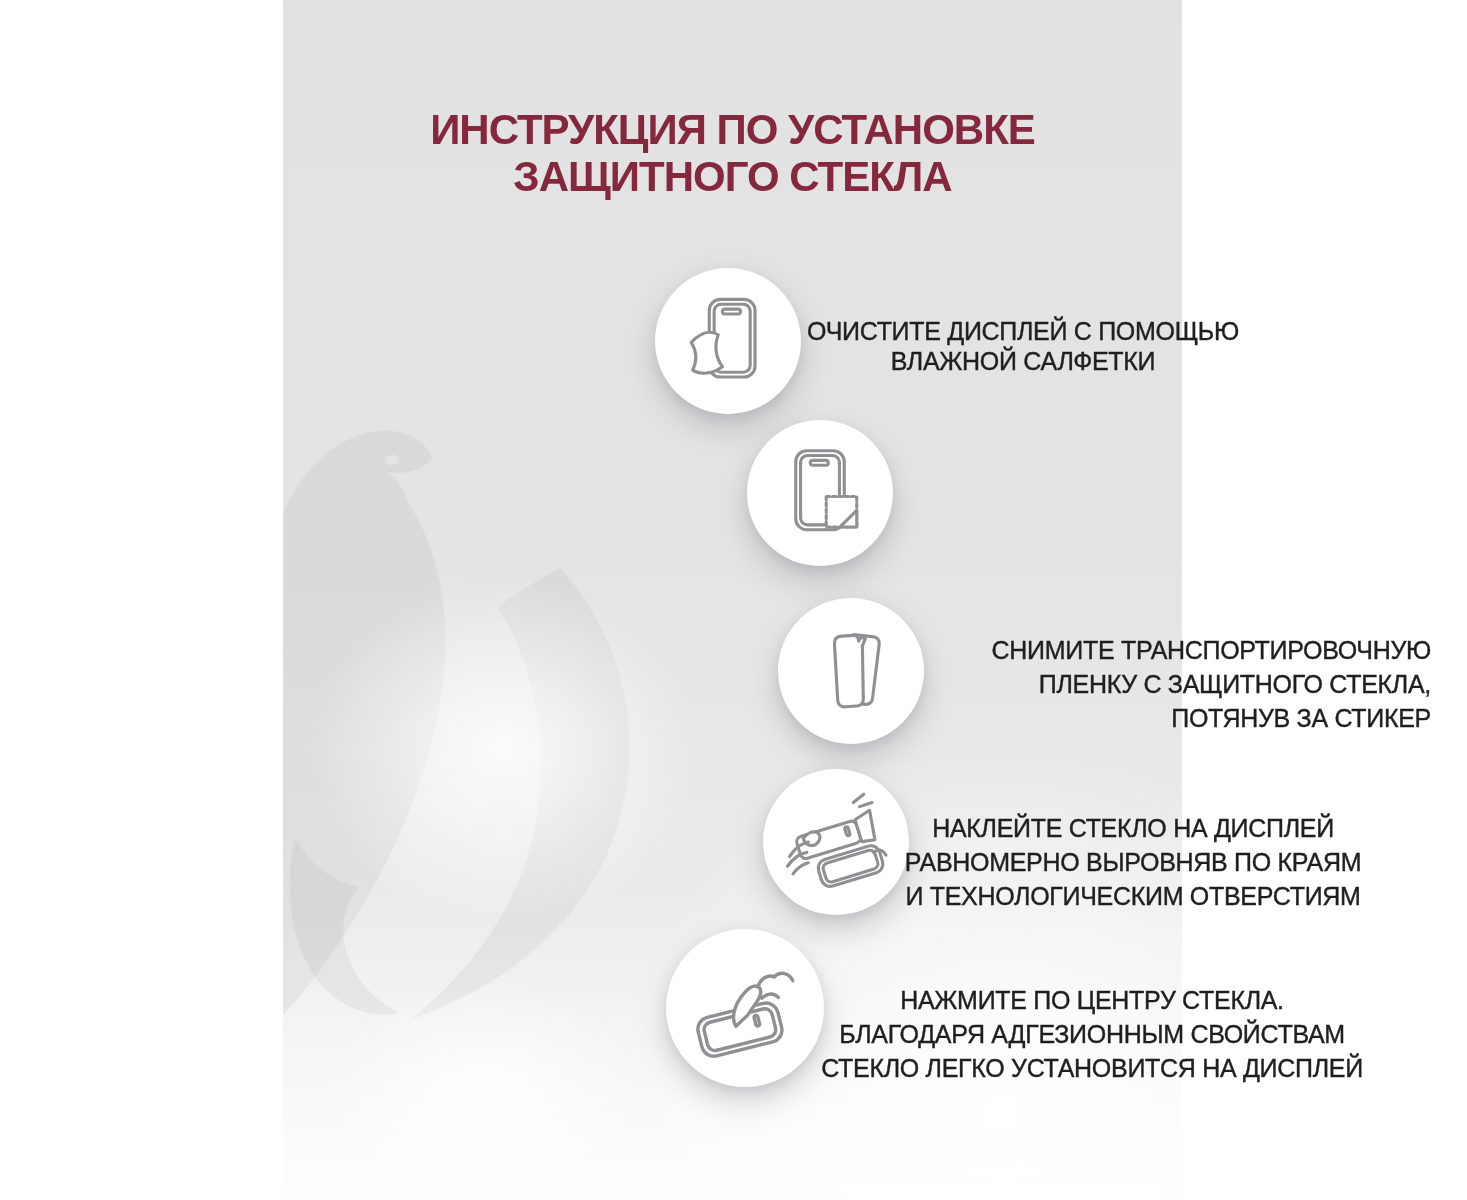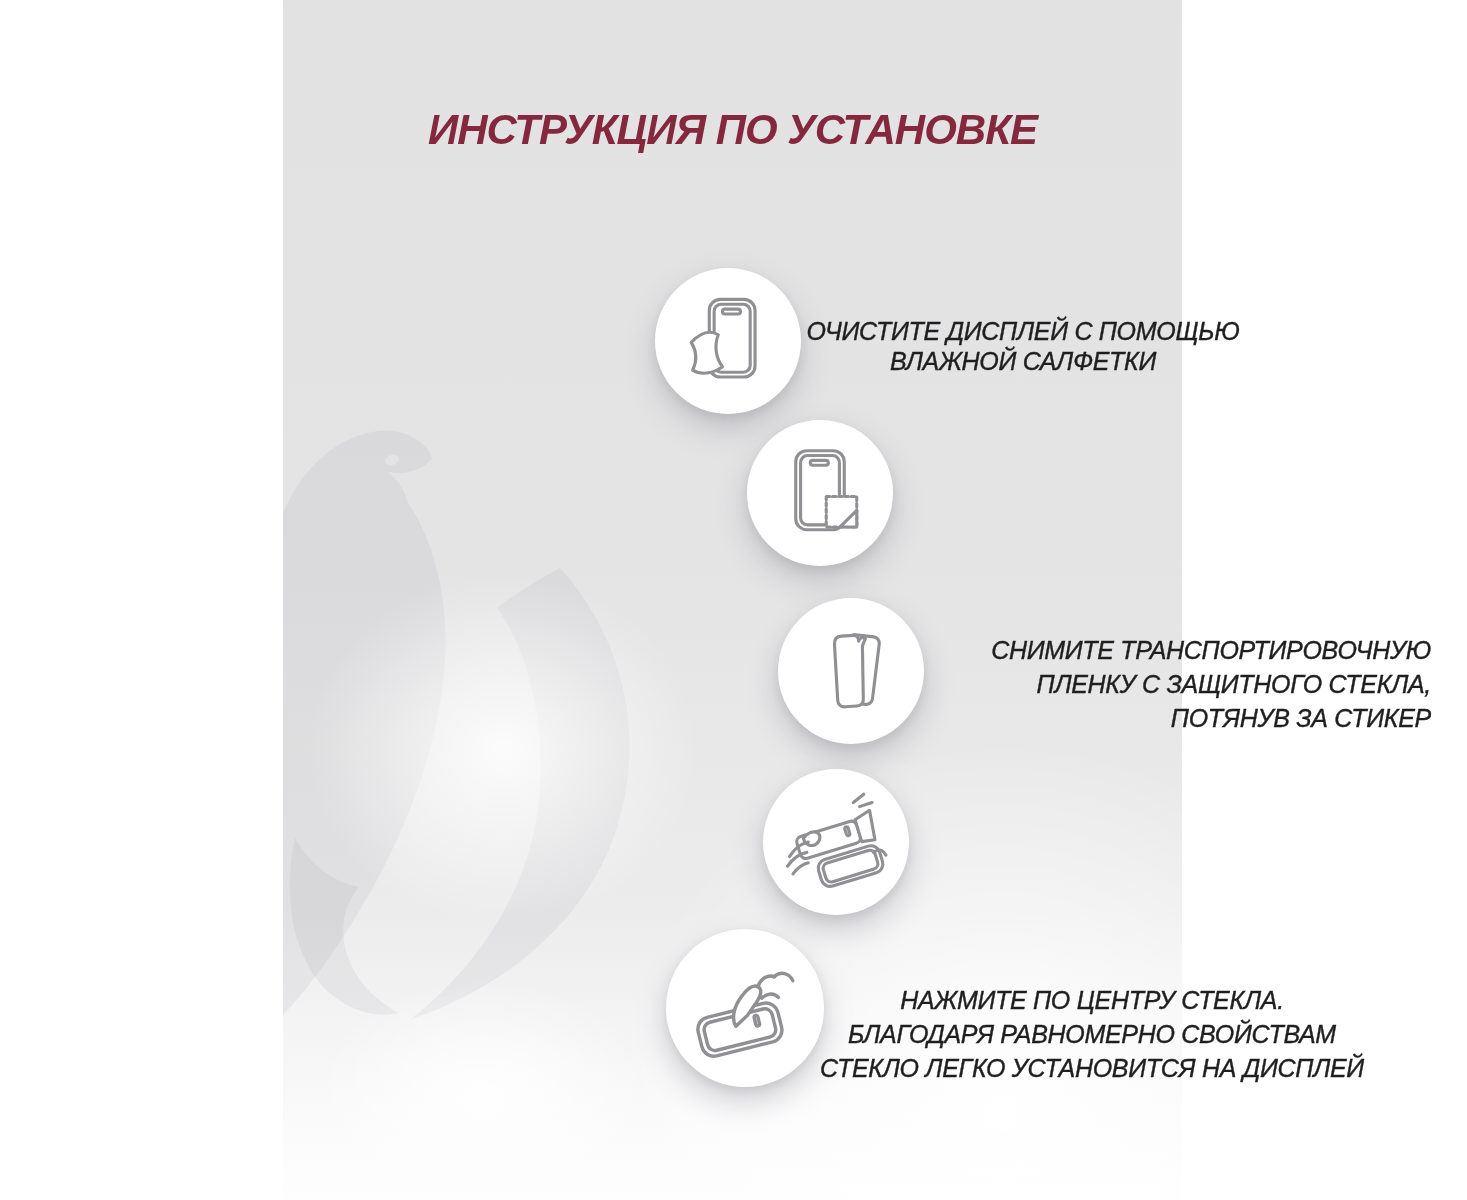--- a/index.html
+++ b/index.html
@@ -6,21 +6,20 @@
   .canvas{
     position:relative;width:1467px;height:1200px;overflow:hidden;
     background:#ffffff;
     font-family:"Liberation Sans", sans-serif;
   }
   .panel{
     position:absolute;left:283px;top:0;width:899px;height:1200px;
     background:
       radial-gradient(60% 42% at 80% 92%, rgba(255,255,255,.95), rgba(255,255,255,0) 72%),
       linear-gradient(180deg,#e2e2e3 0%,#e4e4e5 48%,#ececed 76%,#fafafb 93%,#fefefe 100%);
-    font-style: italic;
   }
   .glow{position:absolute;pointer-events:none;}
   .glow-1{left:-60px;top:500px;width:560px;height:500px;
     background:radial-gradient(50% 50% at 50% 50%, rgba(255,255,255,.85), rgba(255,255,255,0) 70%);}
   .glow-2{left:-40px;top:930px;width:480px;height:330px;
     background:radial-gradient(50% 50% at 50% 50%, rgba(255,255,255,.9), rgba(255,255,255,0) 70%);}
   .watermark{position:absolute;left:0;top:418px;width:450px;height:730px;}
   .page-title{
     position:absolute;left:0;top:106px;width:100%;
     text-align:center;
@@ -76,20 +75,21 @@
                  C51,464 29,449 12,420 Z"></path>
       </g>
       <ellipse cx="109" cy="42" rx="7" ry="5" fill="#e3e3e4" transform="rotate(-14 109 42)"></ellipse>
     </svg>
 
     <div class="glow glow-1"></div>
     <div class="glow glow-2"></div>
 
     <div class="page-title">
       <div>ИНСТРУКЦИЯ ПО УСТАНОВКЕ</div>
+      <div>ЗАЩИТНОГО СТЕКЛА</div>
     </div>
 
     <div class="step-circle c1">
       <svg viewBox="0 0 150 150" aria-hidden="true">
         <g class="ic">
           <rect x="48" y="15" width="66" height="112" rx="16"></rect>
           <rect x="55" y="22" width="52" height="98" rx="10"></rect>
           <rect x="67" y="29" width="26" height="7" rx="3.5"></rect>
           <path class="ic-fill" d="M22,77 C35,63 49,59 61,66 C55,81 57,99 67,112 C52,123 35,124 24,117 C31,103 30,90 22,77 Z"></path>
         </g>
@@ -147,35 +147,38 @@
           </g>
           <path class="ic-fill" d="M28,70 C33,62 42,58 49,62 C54,66 52,75 45,79 C38,82 30,78 28,70 Z"></path>
           <path d="M8,96 C14,86 24,78 35,75"></path>
           <path d="M5,110 C12,100 22,92 33,90"></path>
           <path d="M13,121 C19,113 27,107 35,105"></path>
           <path d="M129,90 C137,84 143,86 147,94"></path>
         </g>
       </svg>
     </div>
 
+    <div class="step-text t4">НАКЛЕЙТЕ СТЕКЛО НА ДИСПЛЕЙ
+РАВНОМЕРНО ВЫРОВНЯВ ПО КРАЯМ
+И ТЕХНОЛОГИЧЕСКИМ ОТВЕРСТИЯМ</div>
 
     <div class="step-circle c5">
       <svg viewBox="0 0 150 150" aria-hidden="true">
         <g class="ic">
           <g transform="rotate(-14 70 102)">
             <rect class="ic-fill" x="14" y="77" width="108" height="52" rx="16"></rect>
             <rect x="22" y="84" width="92" height="38" rx="10"></rect>
             <rect x="90" y="90" width="5" height="14" rx="2.5"></rect>
           </g>
           <path class="ic-fill" d="M63,99 C57,90 60,73 71,59 C78,50 86,44 92,47 C98,50 96,59 91,66 L78,85 Z"></path>
           <path d="M92,47 C95,37 105,30 114,34"></path>
           <path d="M97,62 C105,55 113,55 119,61"></path>
           <path d="M113,34 C122,26 133,29 138,39"></path>
         </g>
       </svg>
     </div>
 
     <div class="step-text t5">НАЖМИТЕ ПО ЦЕНТРУ СТЕКЛА.
-БЛАГОДАРЯ РАВНОМЕРНО СВОЙСТВАМ
+БЛАГОДАРЯ АДГЕЗИОННЫМ СВОЙСТВАМ
 СТЕКЛО ЛЕГКО УСТАНОВИТСЯ НА ДИСПЛЕЙ</div>
 
   </div>
 </div>
 
 </body></html>

